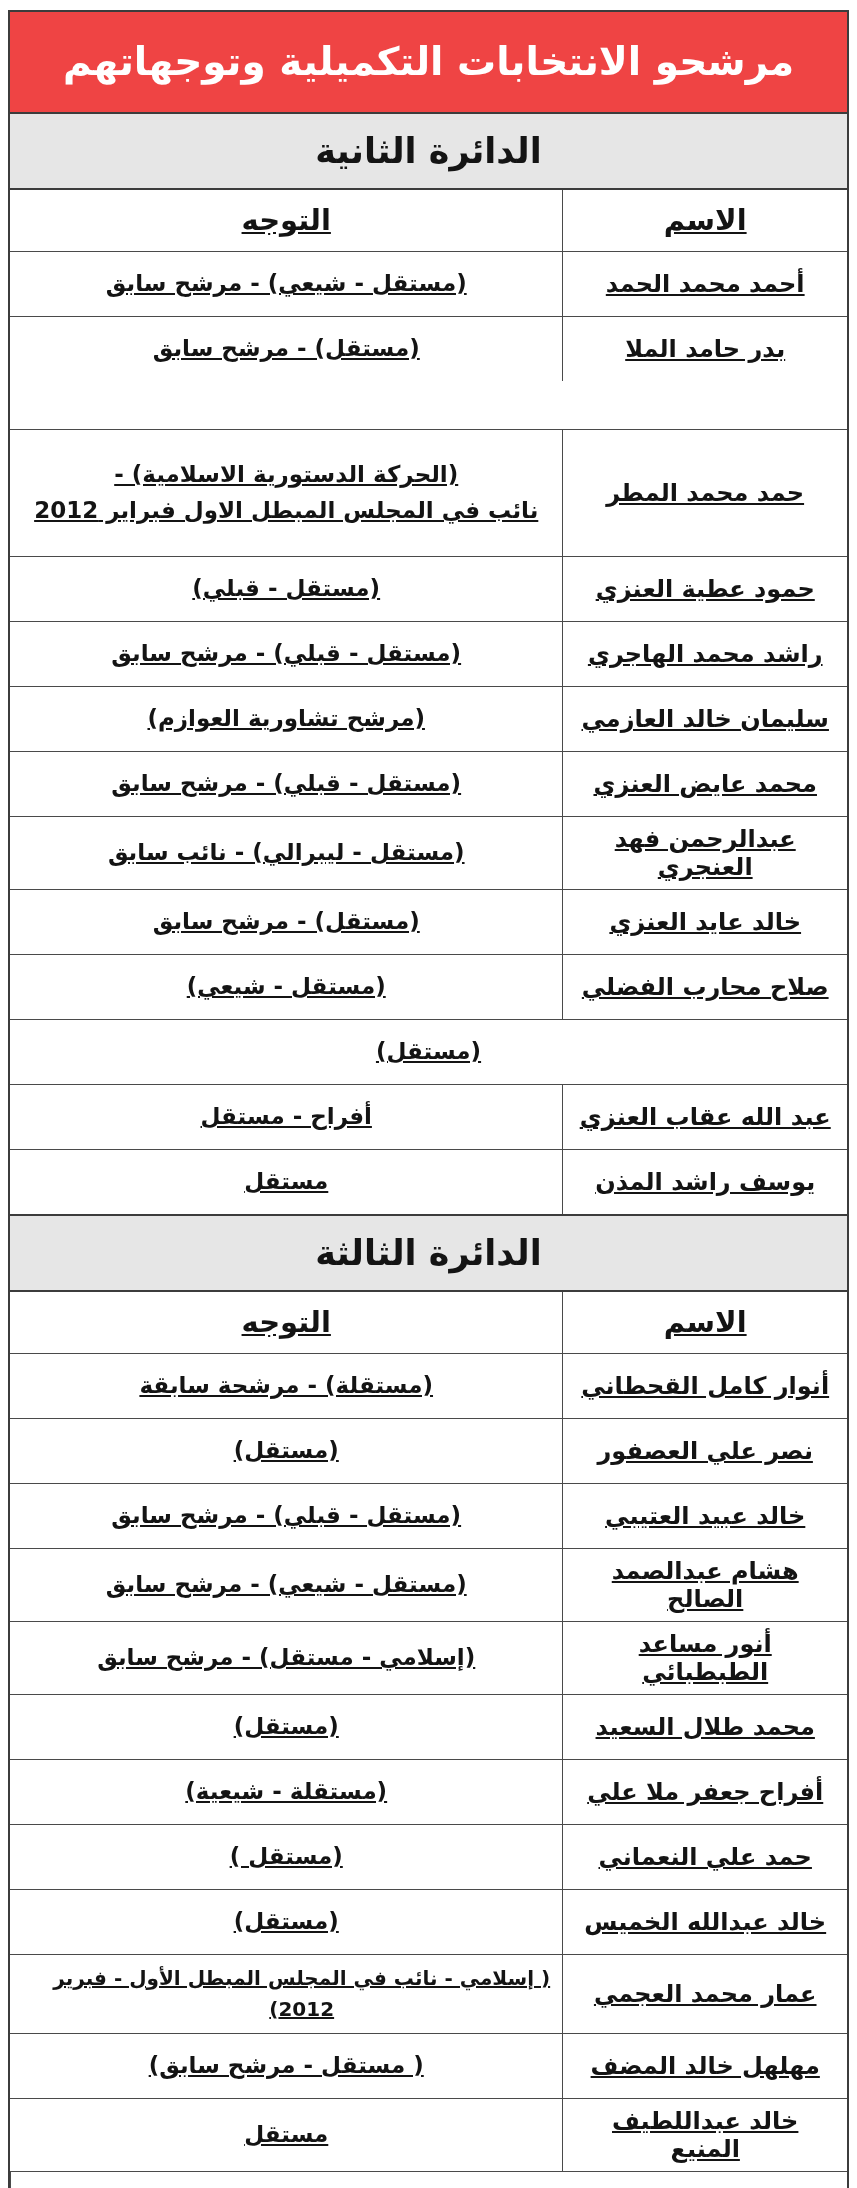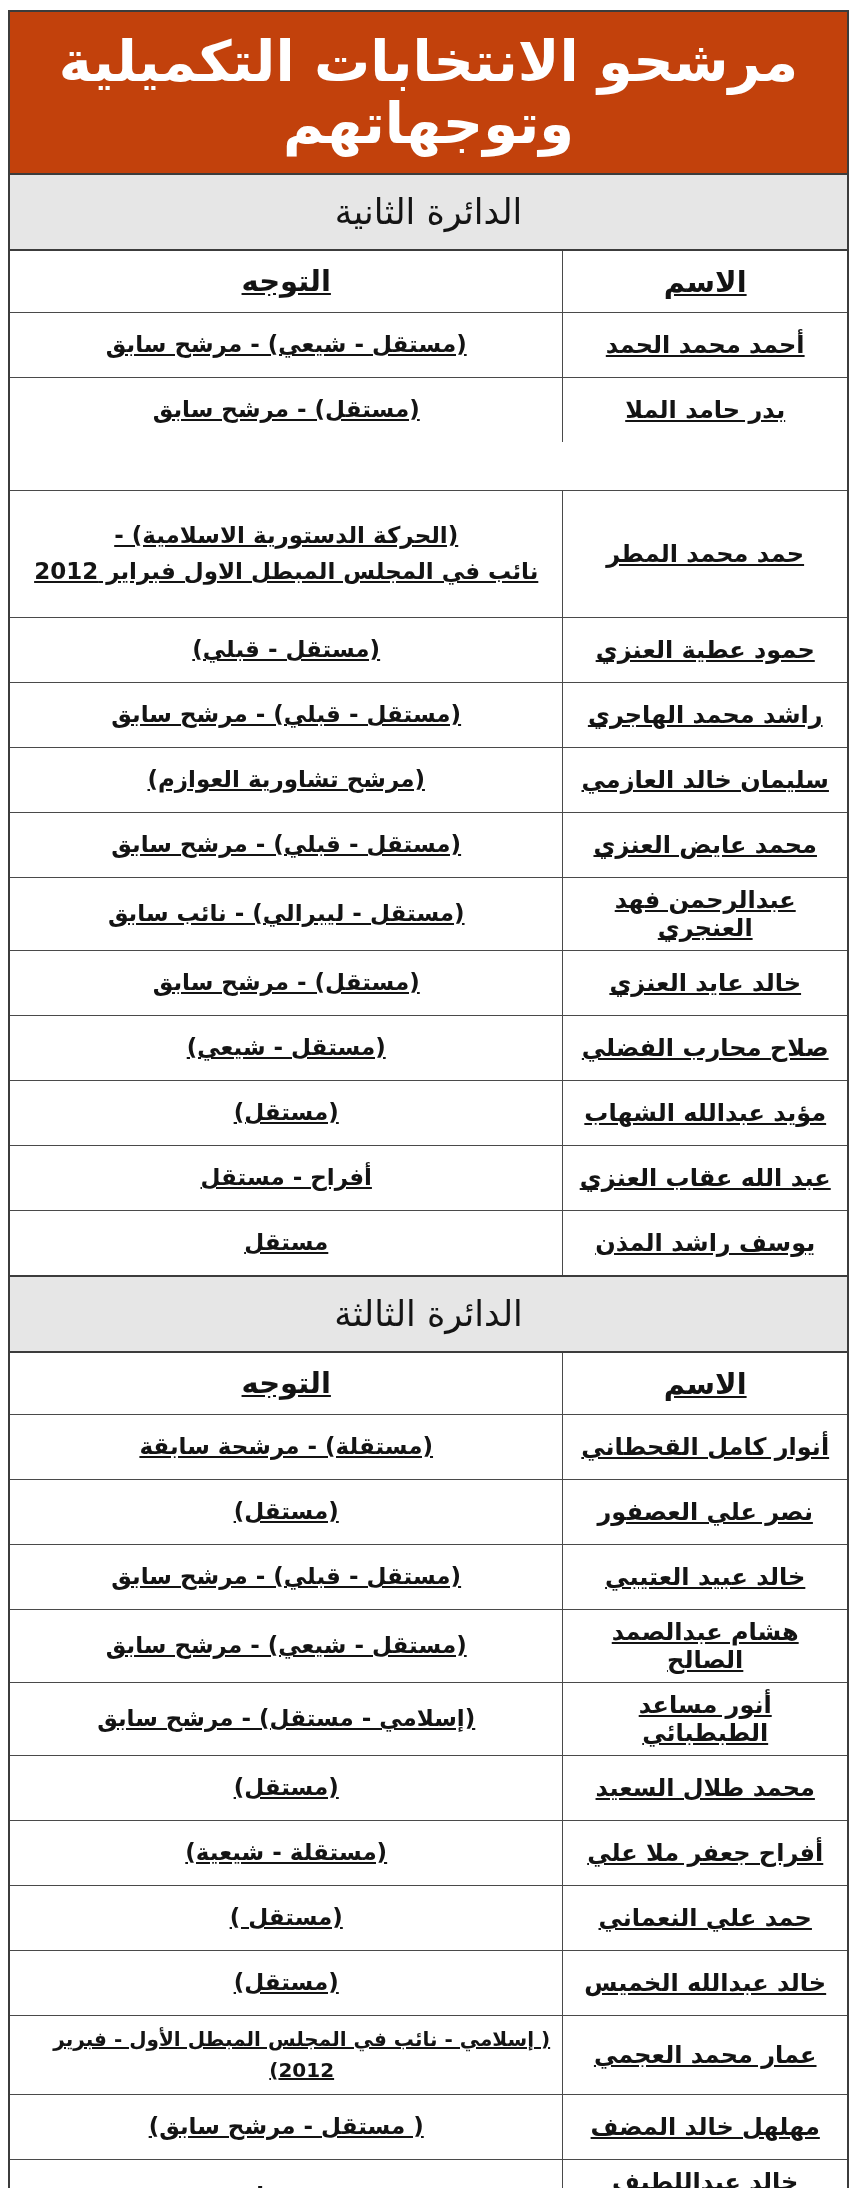--- a/index.html
+++ b/index.html
@@ -13,42 +13,42 @@
     box-sizing: border-box;
     padding: 10px 8px 16px 8px;
     background: #ffffff;
     direction: rtl;
   }
   .frame {
     border: 2px solid #3c3c3c;
     background: #ffffff;
   }
   .banner {
-    background: #c2410c;
+    background: #ef4444;
     color: #ffffff;
     min-height: 100px;
     display: flex;
     align-items: center;
     justify-content: center;
     text-align: center;
-    font-size: 56px;
+    font-size: 39px;
     font-weight: bold;
     line-height: 1.1;
-    padding: 19px 6px;
+    padding: 2px 6px;
     box-sizing: border-box;
   }
   .section-head {
     background: #e6e6e6;
     color: #141414;
     min-height: 74px;
     display: flex;
     align-items: center;
     justify-content: center;
     font-size: 35px;
-    font-weight: normal;
+    font-weight: bold;
     border-top: 2px solid #3c3c3c;
     border-bottom: 2px solid #3c3c3c;
   }
   .row {
     display: flex;
     align-items: stretch;
     background: #ffffff;
   }
   .row + .row {
     border-top: 1.5px solid #4a4a4a;
@@ -141,21 +141,20 @@
     </div>
     <div class="row data-row">
       <div class="cell name">خالد عايد العنزي</div>
       <div class="cell orient">(مستقل) - مرشح سابق</div>
     </div>
     <div class="row data-row">
       <div class="cell name">صلاح محارب الفضلي</div>
       <div class="cell orient">(مستقل - شيعي)</div>
     </div>
     <div class="row data-row">
-      <div class="cell name">مؤيد عبدالله الشهاب</div>
       <div class="cell orient">(مستقل)</div>
     </div>
     <div class="row data-row">
       <div class="cell name">عبد الله عقاب العنزي</div>
       <div class="cell orient">أفراح - مستقل</div>
     </div>
     <div class="row data-row">
       <div class="cell name">يوسف راشد المذن</div>
       <div class="cell orient">مستقل</div>
     </div>

